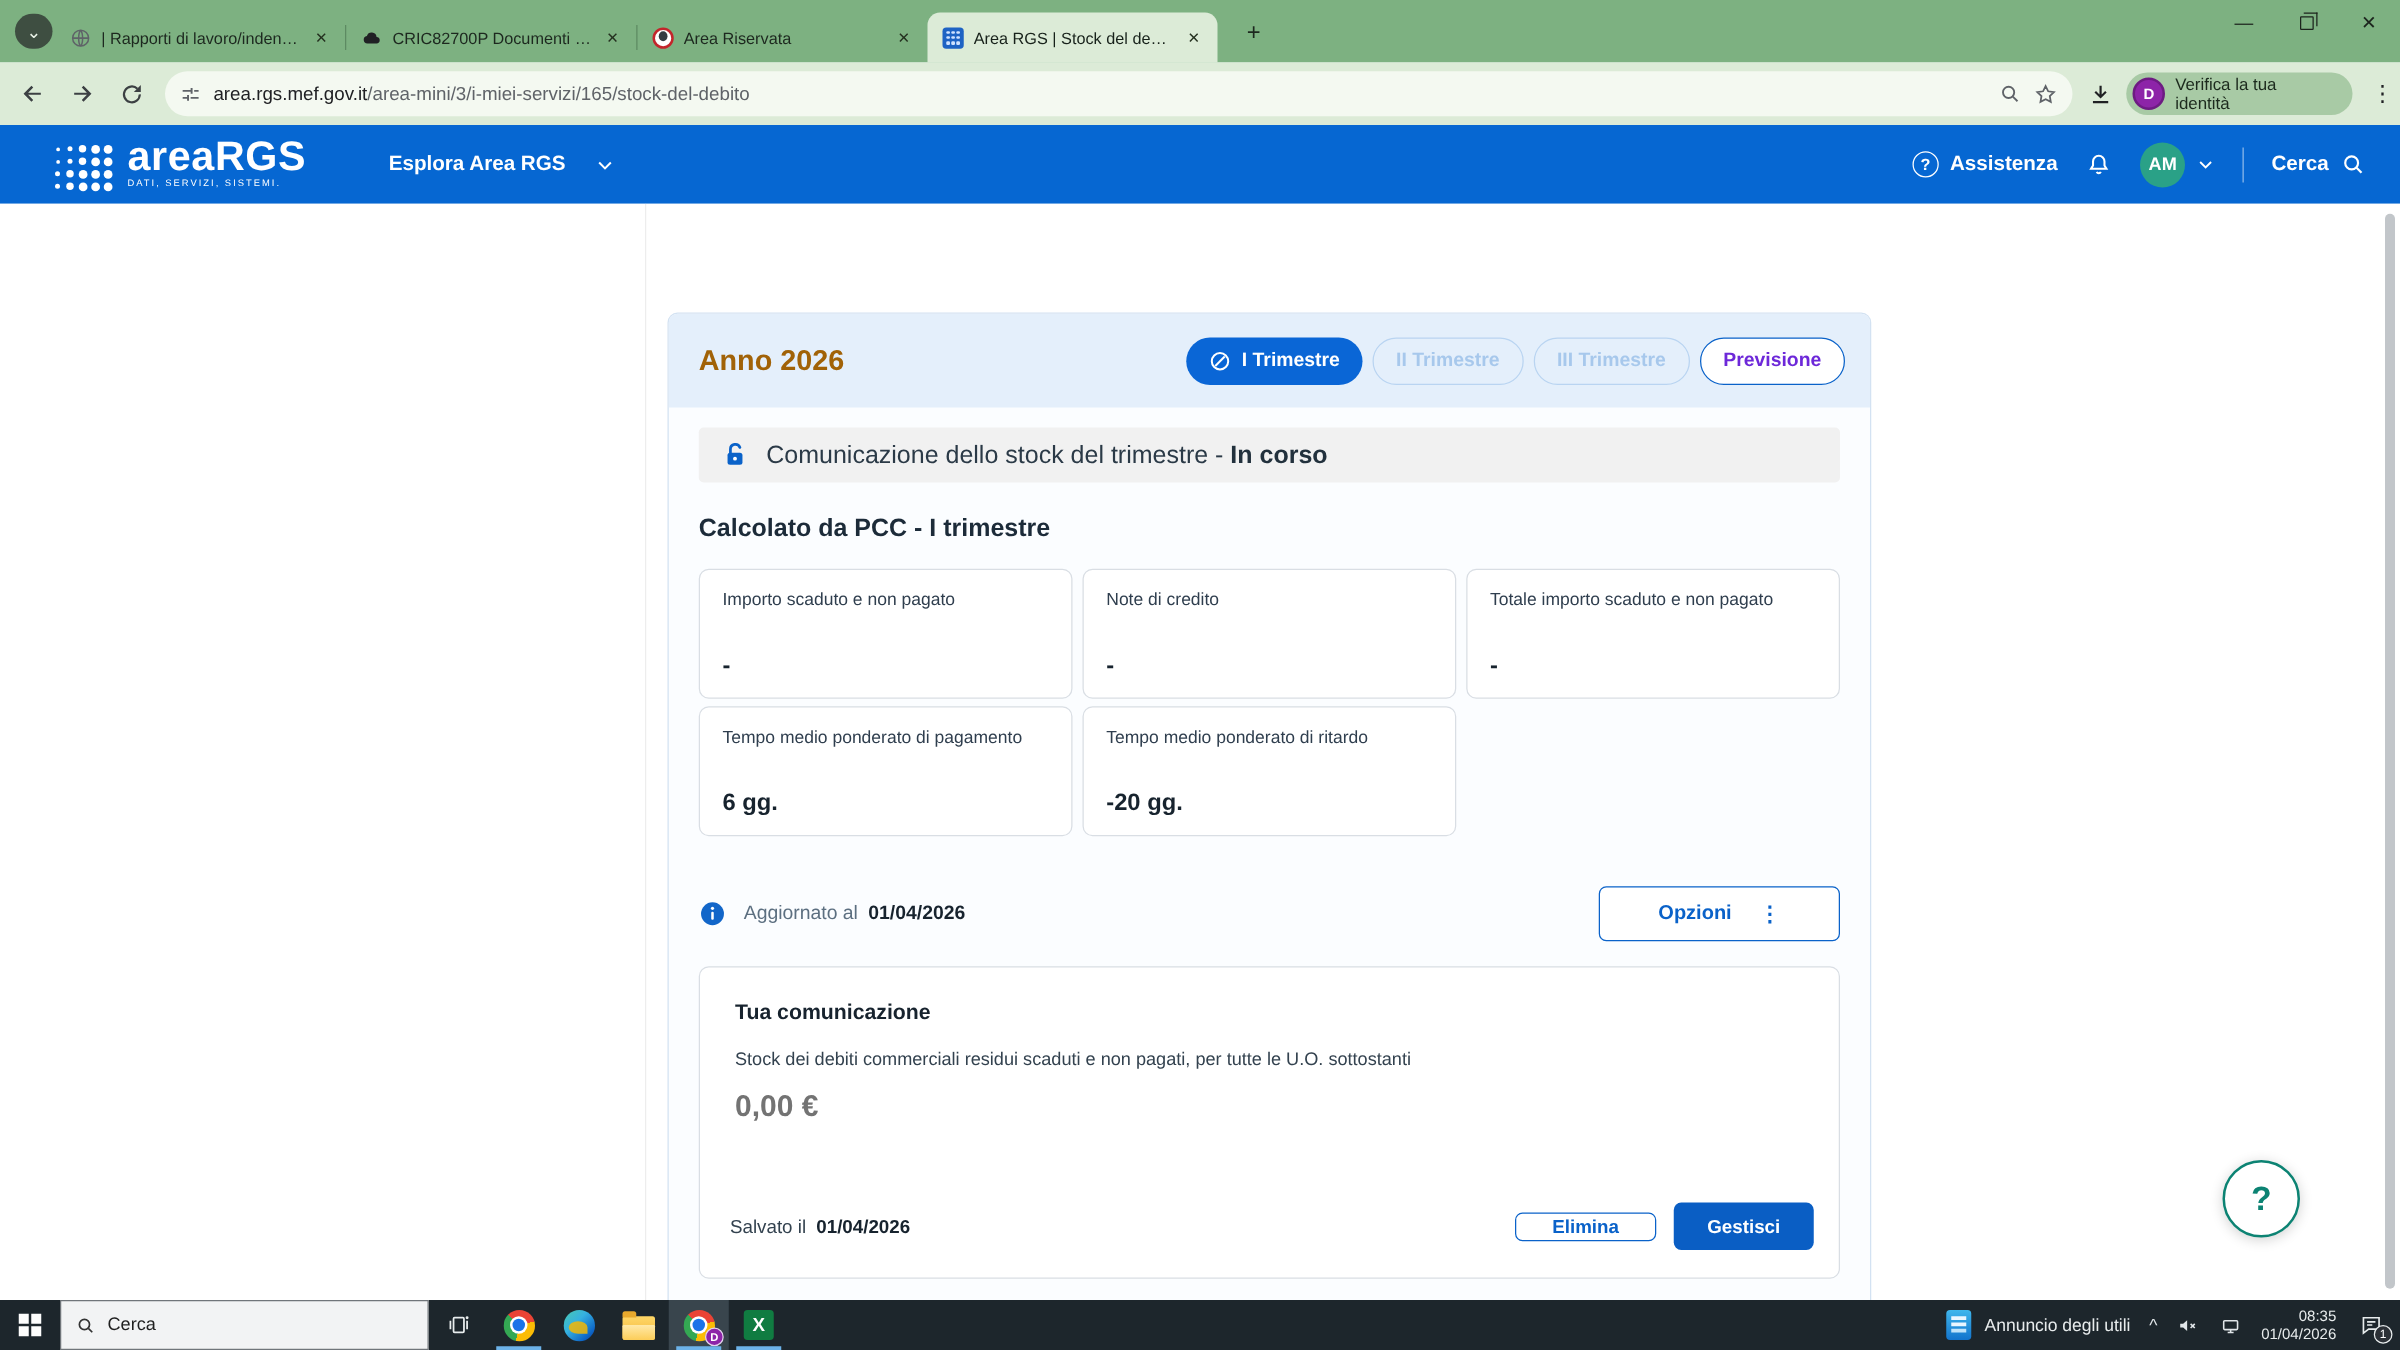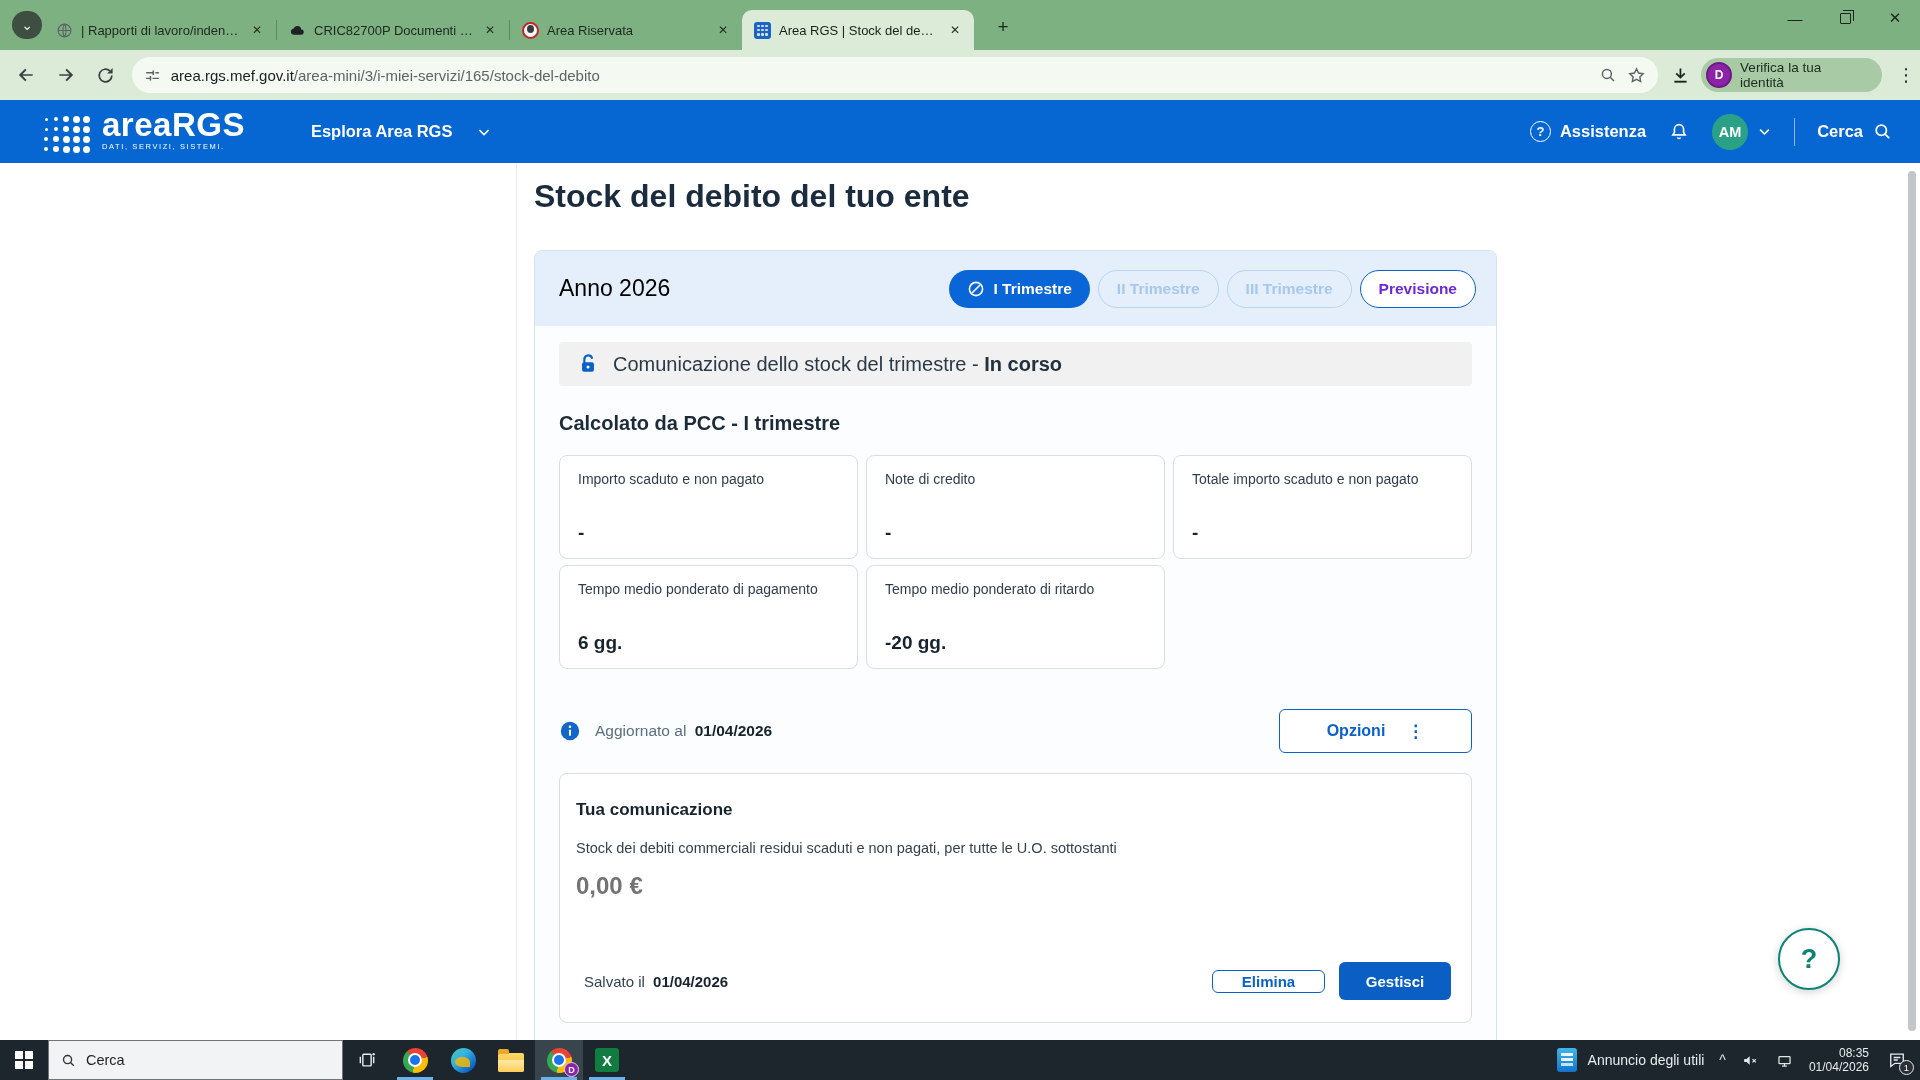--- a/index.html
+++ b/index.html
@@ -83,21 +83,21 @@
     overflow:hidden; }
   .v-divider { position:absolute; left:516px; top:0; bottom:0; width:1px; background:#ededed; }
   .scrollbar-thumb { position:absolute; right:4px; top:8px; width:8px; height:860px;
     border-radius:4px; background:#c2c6ca; }
   .pagetitle { position:absolute; left:534px; top:15px; font-size:32px; font-weight:700;
     color:#1a2c3d; }
   .maincard { position:absolute; left:534px; top:87px; width:963px; height:1000px;
     border:1px solid #d3e2f2; border-radius:8px; background:#fbfdff; overflow:hidden; }
   .yearband { height:75px; background:#e4effb; display:flex; align-items:center;
     padding:0 20px 0 24px; }
-  .yeartitle { font-size:23px; font-weight:400; color:#000000; }
+  .yeartitle { font-size:23px; font-weight:700; color:#a16207; }
   .pills { margin-left:auto; display:flex; gap:8px; }
   .pill { height:38px; border-radius:19px; display:flex; align-items:center; gap:8px;
     padding:0 18px; font-size:15.5px; font-weight:600; }
   .pill.active { background:#0a66d6; color:#fff; }
   .pill.disabled { border:1.5px solid #b9d4f1; color:#a7c8ec; }
   .pill.outline { border:1.5px solid #0a62c9; color:#6d28d9; background:#fff; }
   .cardbody { padding:16px 24px 24px; }
   .lockstrip { height:44px; background:#f1f1f1; border-radius:4px; display:flex;
     align-items:center; gap:14px; padding:0 18px; font-size:20px; color:#2b3a47; }
   .lockstrip b { color:#22313d; }
@@ -108,21 +108,21 @@
   .statlabel { font-size:14px; color:#2f3e4e; line-height:1.35; }
   .statvalue { font-size:19px; font-weight:700; color:#17232e; }
   .inforow { margin-top:40px; display:flex; align-items:center; }
   .infotext { margin-left:14px; font-size:15.5px; color:#5c6f80; }
   .infotext b { color:#17232e; margin-left:4px; }
   .btn-options { margin-left:auto; width:193px; height:44px; border:1.5px solid #0a62c9;
     border-radius:6px; background:#fff; display:flex; align-items:center; justify-content:center;
     gap:22px; color:#0a62c9; font-size:16px; font-weight:600; }
   .btn-options .kebab-blue { font-size:17px; font-weight:700; color:#0a62c9; }
   .commcard { margin-top:20px; background:#fff; border:1px solid #d9dee4; border-radius:8px;
-    padding:26px 16px 24px; height:250px; position:relative; }
+    padding:26px 28px 24px; height:250px; position:relative; }
   .commtitle { font-size:17px; font-weight:700; color:#17232e; }
   .commdesc { margin-top:20px; font-size:14.5px; color:#33424f; }
   .commamount { margin-top:16px; font-size:24px; font-weight:700; color:#737373; }
   .commfooter { position:absolute; left:24px; right:20px; bottom:22px; display:flex;
     align-items:center; }
   .savedtext { font-size:15px; color:#33424f; }
   .savedtext b { color:#17232e; margin-left:4px; }
   .btn-delete { margin-left:auto; width:113px; height:23px; border:1.5px solid #0a62c9;
     border-radius:6px; background:#fff; color:#0a62c9; font-size:15px; font-weight:600;
     display:flex; align-items:center; justify-content:center; }
@@ -351,21 +351,20 @@
           <circle cx="10.5" cy="10.5" r="6.5"></circle>
             <path d="M15.5 15.5l5 5"></path>
         </svg>
       </div>
     </div>
   </div>
 
   <div class="content">
     <div class="v-divider"></div>
     <div class="scrollbar-thumb"></div>
-    <div class="pagetitle">Stock del debito del tuo ente</div>
 
     <div class="maincard">
       <div class="yearband">
         <span class="yeartitle">Anno 2026</span>
         <div class="pills">
           <div class="pill active">
             <svg width="18" height="18" viewBox="0 0 20 20">
               <circle cx="10" cy="10" r="7.3" fill="none" stroke="#fff" stroke-width="1.8"></circle>
               <path d="M5.8 14.2L14.2 5.8" stroke="#fff" stroke-width="1.8"></path>
             </svg>

